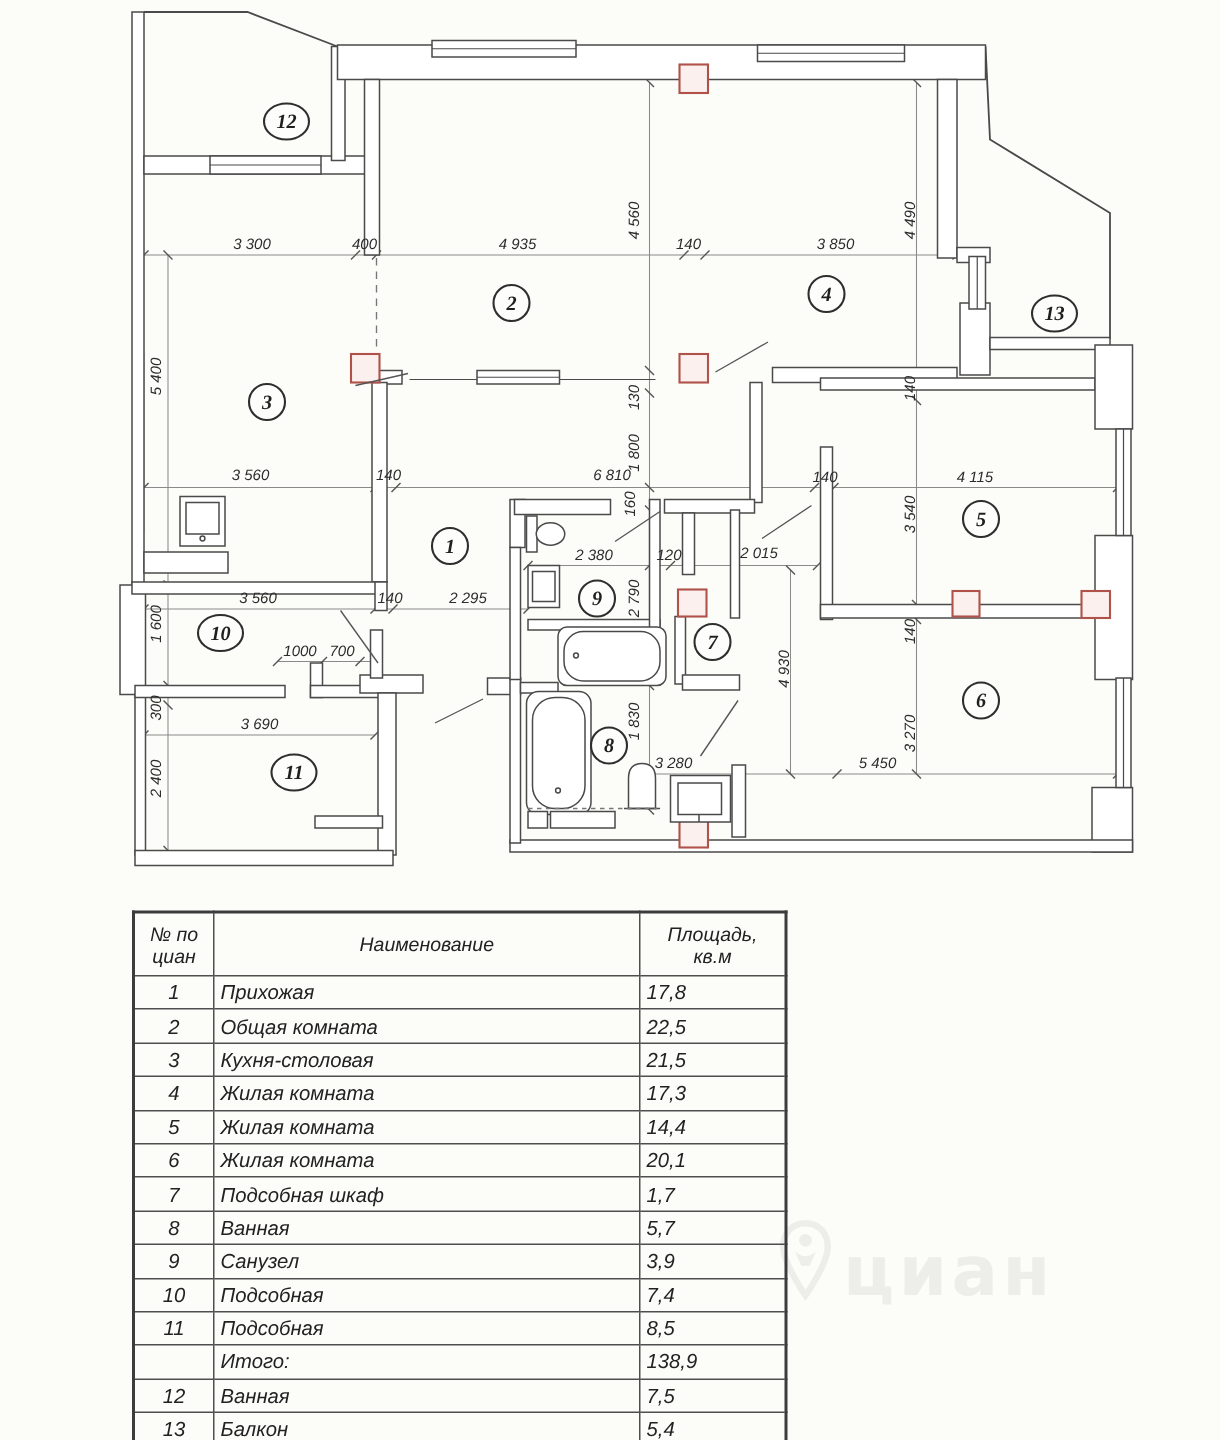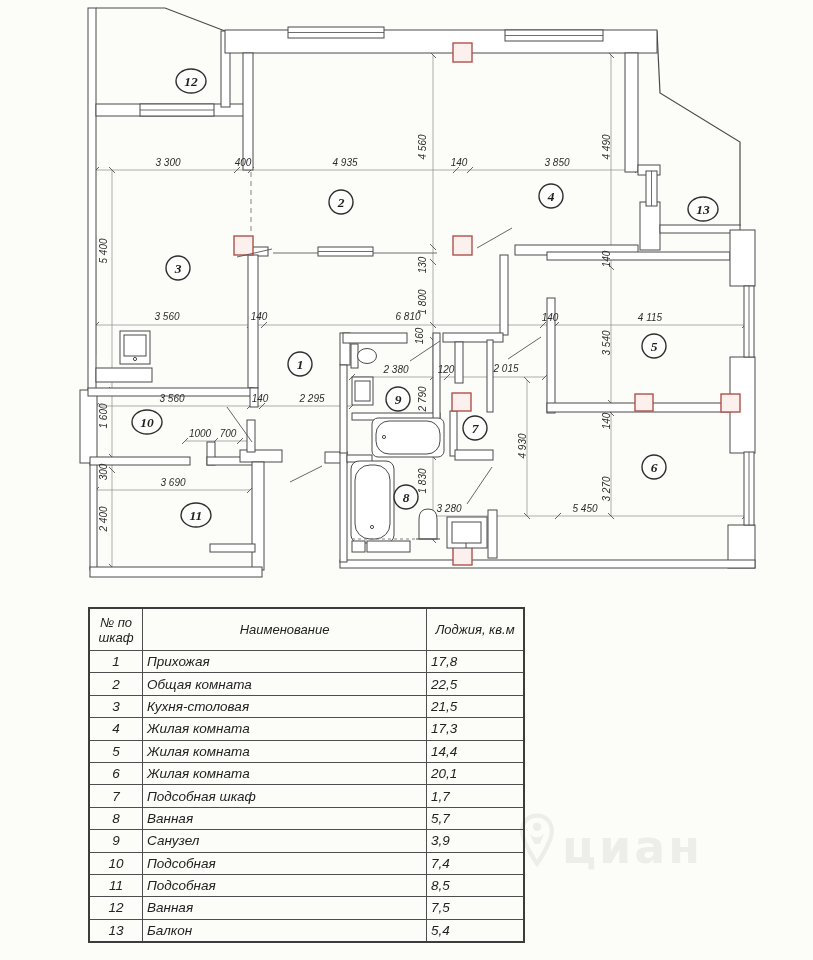--- a/index.html
+++ b/index.html
@@ -339,23 +339,23 @@
     <path d="M7,15 Q12,20 17,15 L14,22 L10,22 Z" fill="currentColor"></path>
   </svg>
   <span class="wm-text">циан</span>
 </div>
 
 <div class="table-wrap">
   <table class="areas">
     <thead>
       <tr>
         <th class="h-num">№ по
-шкаф</th>
+циан</th>
         <th class="h-name">Наименование</th>
-        <th class="h-area">Лоджия, кв.м</th>
+        <th class="h-area">Площадь, кв.м</th>
       </tr>
     </thead>
     <tbody>
         <tr>
           <td class="c-num">1</td>
           <td class="c-name">Прихожая</td>
           <td class="c-area">17,8</td>
         </tr>
         <tr>
           <td class="c-num">2</td>
@@ -401,20 +401,25 @@
           <td class="c-num">10</td>
           <td class="c-name">Подсобная</td>
           <td class="c-area">7,4</td>
         </tr>
         <tr>
           <td class="c-num">11</td>
           <td class="c-name">Подсобная</td>
           <td class="c-area">8,5</td>
         </tr>
         <tr>
+          <td class="c-num"></td>
+          <td class="c-name">Итого:</td>
+          <td class="c-area">138,9</td>
+        </tr>
+        <tr>
           <td class="c-num">12</td>
           <td class="c-name">Ванная</td>
           <td class="c-area">7,5</td>
         </tr>
         <tr>
           <td class="c-num">13</td>
           <td class="c-name">Балкон</td>
           <td class="c-area">5,4</td>
         </tr>
       </tbody>

